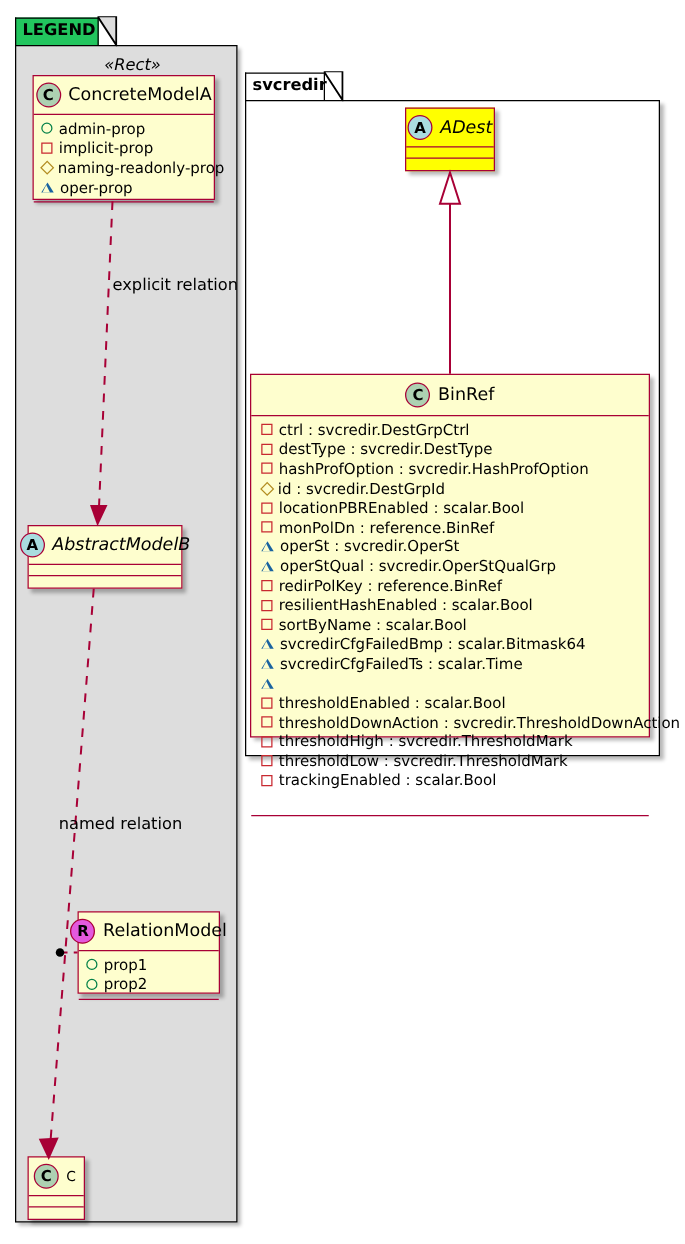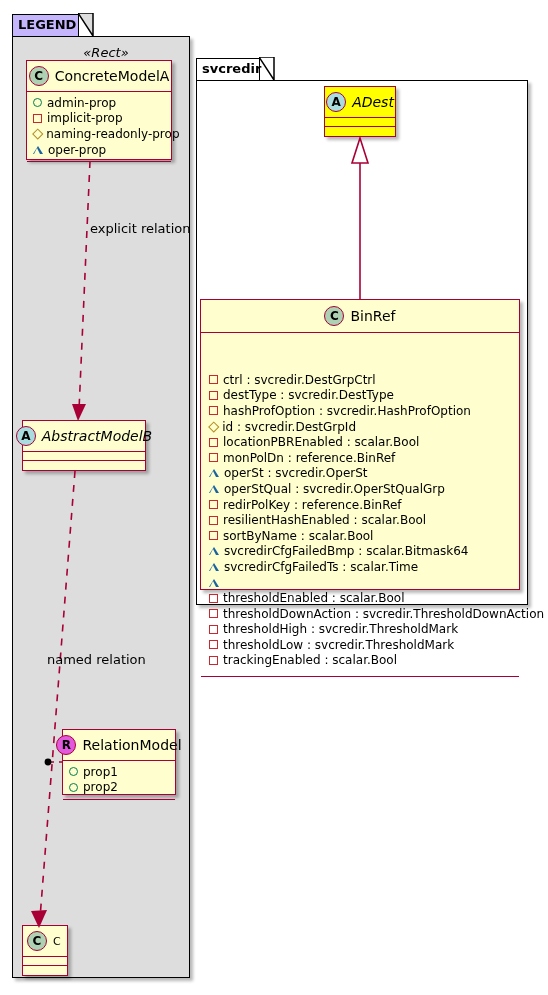--- a/index.html
+++ b/index.html
@@ -6,21 +6,21 @@
   body{width:548px;height:995px;position:relative;overflow:hidden;
        font-family:"DejaVu Sans","Liberation Sans",sans-serif;}
 
   .canvas{position:absolute;left:0;top:0;width:548px;height:995px;}
   .pkg-tab{position:absolute;box-sizing:border-box;border:1.5px solid #000000;
            border-bottom:none;height:22px;line-height:20px;
            font-weight:bold;font-size:13px;color:#000;padding:0 5px;white-space:nowrap;z-index:3;}
   .pkg-body{position:absolute;box-sizing:border-box;border:1.5px solid #000000;
             box-shadow:3px 3px 3px rgba(0,0,0,.28);}
 
-  #legend-pkg-tab{left:12px;top:14px;width:67px;background:#c4b5fd;}
+  #legend-pkg-tab{left:12px;top:14px;width:67px;background:#22c55e;}
   #legend-pkg-body{left:12px;top:36px;width:178px;height:942px;background:#DDDDDD;}
   #svcredir-pkg-tab{left:196px;top:58px;width:64px;background:#FFFFFF;}
   #svcredir-pkg-body{left:196px;top:80px;width:332px;height:525px;background:#FFFFFF;}
 
   .fold-tri{position:absolute;z-index:4;}
 
   .stereotype{position:absolute;font-style:italic;font-size:13px;color:#000;
               text-align:center;}
 
   
@@ -156,21 +156,21 @@
     </div>
     <div class="cls-attrs empty"></div>
     <div class="cls-ops"></div>
   </div>
 
   <div class="cls" style="left:200px;top:299px;width:320px;height:291px;">
     <div class="cls-title" style="height:33px;">
       <span class="badge c">C</span>
       <span class="tname">BinRef</span>
     </div>
-    <div class="cls-attrs" style="padding:3px 6px 8px 8px;margin-top:36px;">
+    <div class="cls-attrs" style="padding:3px 6px 20px 8px;">
       <div class="attr">
           <span class="gl square"></span>
           <span>ctrl : svcredir.DestGrpCtrl</span>
         </div>
       <div class="attr">
           <span class="gl square"></span>
           <span>destType : svcredir.DestType</span>
         </div>
       <div class="attr">
           <span class="gl square"></span>

